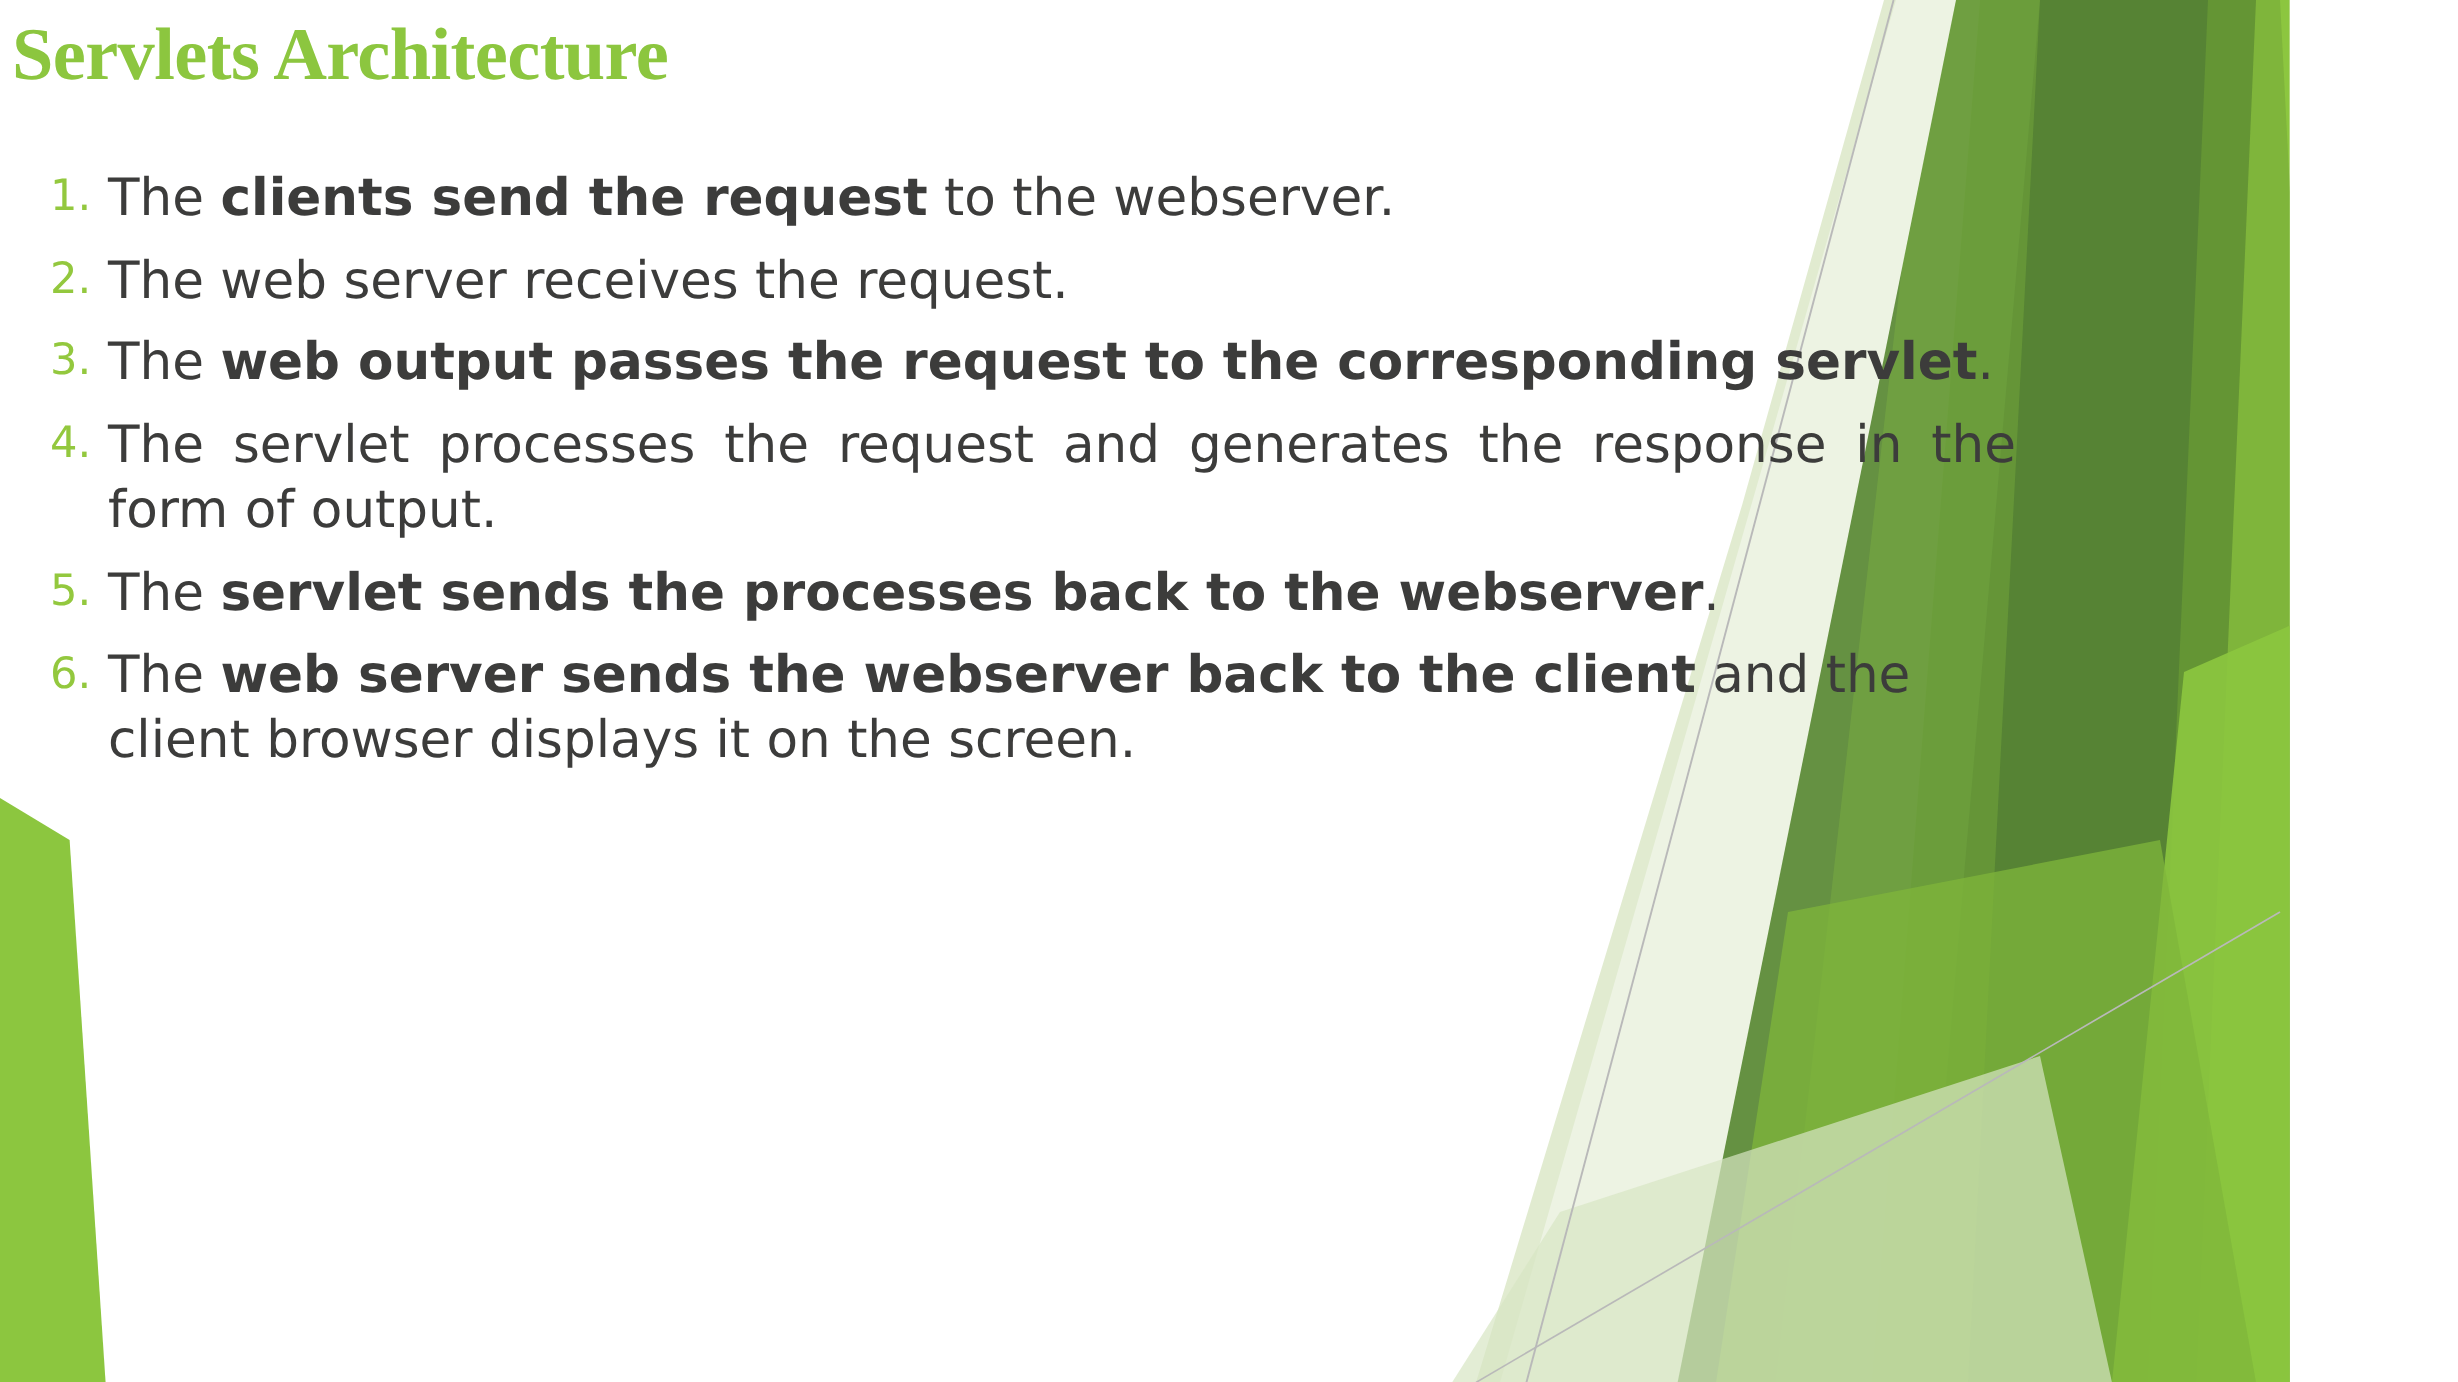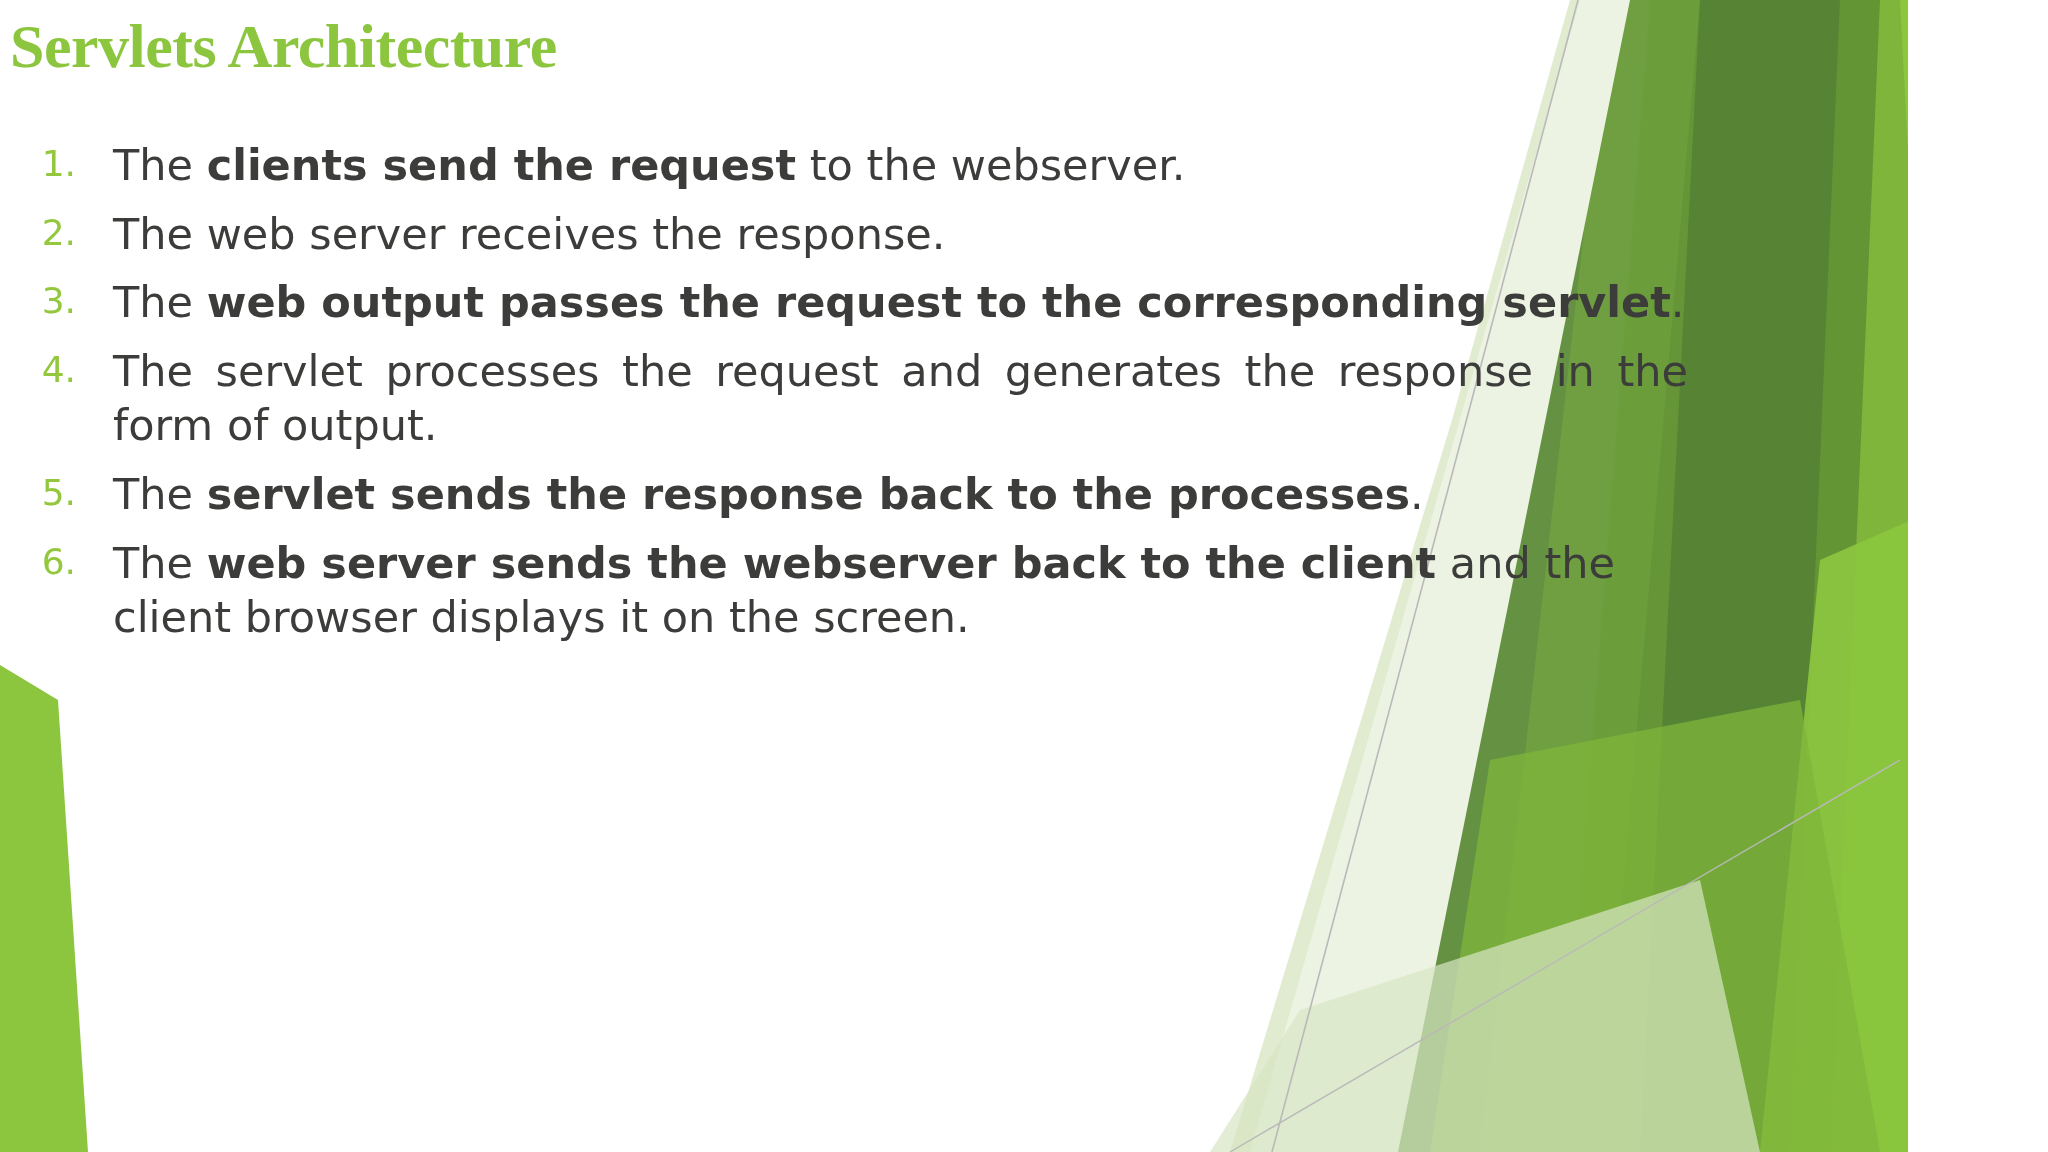--- a/index.html
+++ b/index.html
@@ -65,21 +65,20 @@
     font-family: "DejaVu Sans", sans-serif;
   }
   .body {
     flex: 1 1 auto;
     color: #3C3C3B;
     font-size: 43px;
     line-height: 1.27;
     font-family: "DejaVu Sans", sans-serif;
     font-weight: 400;
     max-width: 1590px;
-    margin-left: 23px;
   }
   .body.justify {
     text-align: justify;
     text-align-last: left;
   }
   .body b {
     font-weight: bold;
   }
 </style>
 </head>
@@ -117,33 +116,33 @@
 
   <div id="title">Servlets Architecture</div>
 
   <div id="list">
       <div class="li">
         <div class="marker">1.</div>
         <div class="body"><span>The </span><b>clients send the request</b><span> to the webserver.</span></div>
       </div>
       <div class="li">
         <div class="marker">2.</div>
-        <div class="body"><span>The web server receives the response.</span></div>
+        <div class="body"><span>The web server receives the request.</span></div>
       </div>
       <div class="li">
         <div class="marker">3.</div>
         <div class="body justify"><span>The </span><b>web output passes the request to the corresponding servlet</b><span>.</span></div>
       </div>
       <div class="li">
         <div class="marker">4.</div>
         <div class="body justify"><span>The servlet processes the request and generates the response in the form of output.</span></div>
       </div>
       <div class="li">
         <div class="marker">5.</div>
-        <div class="body justify"><span>The </span><b>servlet sends the response back to the processes</b><span>.</span></div>
+        <div class="body justify"><span>The </span><b>servlet sends the processes back to the webserver</b><span>.</span></div>
       </div>
       <div class="li">
         <div class="marker">6.</div>
         <div class="body"><span>The </span><b>web server sends the webserver back to the client</b><span> and the client browser displays it on the screen.</span></div>
       </div>
     </div>
 
 </div>
 
 </body></html>

